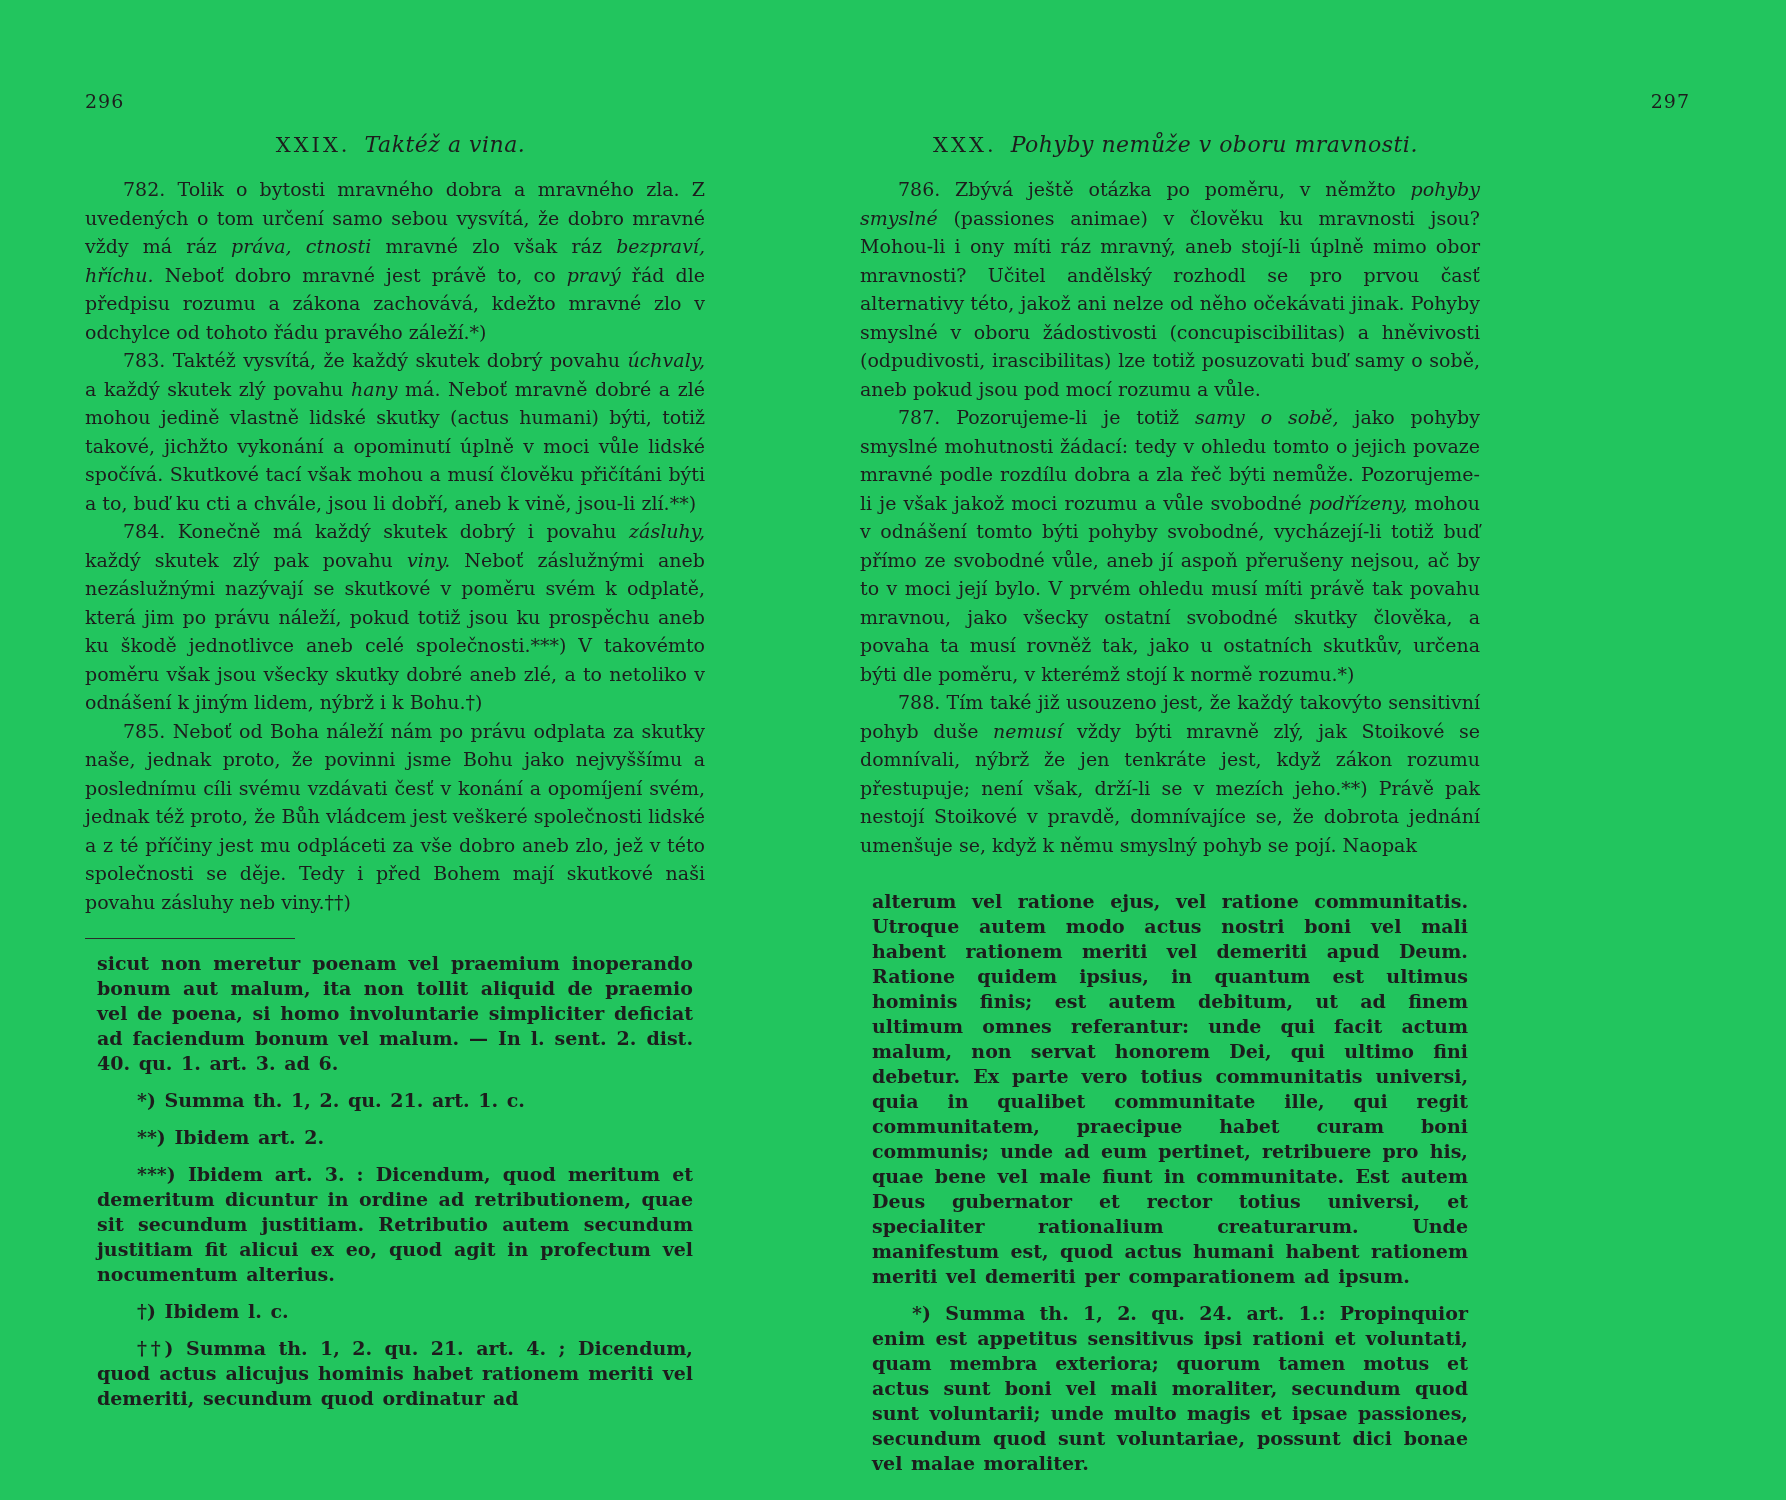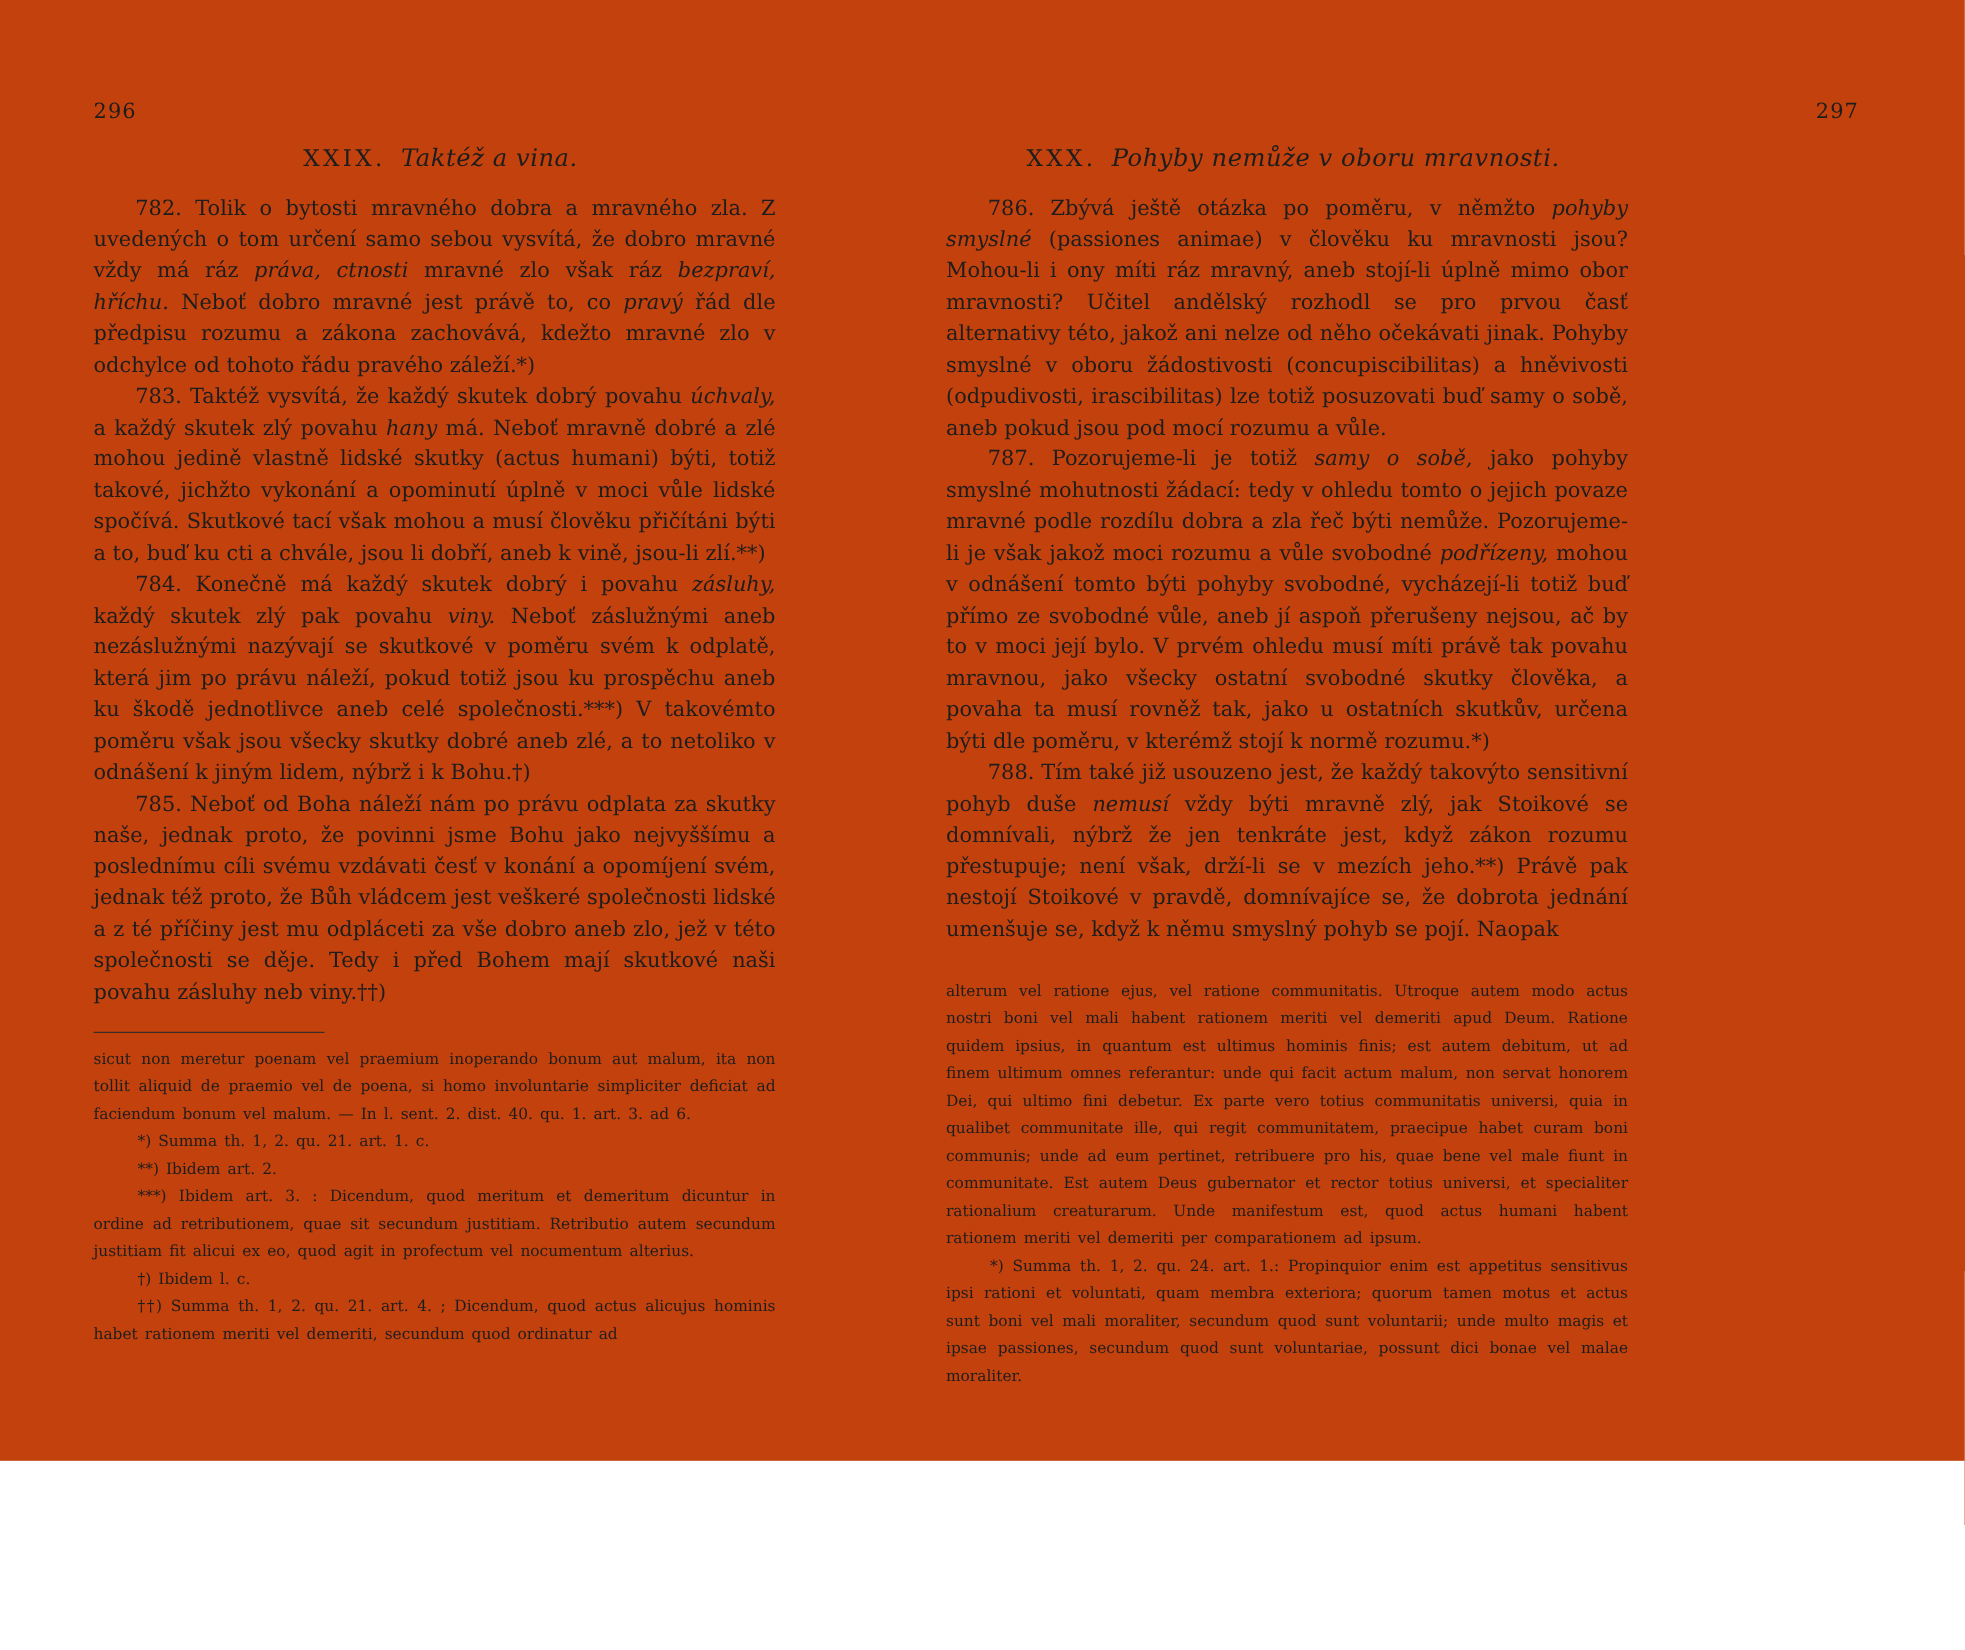--- a/index.html
+++ b/index.html
@@ -1,22 +1,22 @@
 <!DOCTYPE html>
 <html><head>
 <meta charset="utf-8">
 <style>
   html, body { margin: 0; padding: 0; }
   body { background: #ffffff; }
 
   .sheet {
     position: relative;
     width: 1786px;
-    height: 1328px;
-    background: #c2410c;
+    height: 1500px;
+    background: #22c55e;
     overflow: hidden;
     display: flex;
     font-family: "DejaVu Serif", "Liberation Serif", serif;
     color: #1d1d1d;
   }
 
   .page { position: relative; box-sizing: border-box; height: 1500px; }
   .page-left  { width: 800px;  padding: 88px 95px 0 85px; }
   .page-right { width: 986px;  padding: 88px 306px 0 60px; }
 
@@ -54,25 +54,26 @@
   .footrule {
     width: 210px;
     border: none;
     border-top: 1.5px solid #2b2b2b;
     margin: 22px 0 12px 0;
   }
 
   .footnotes { }
   .footnotes-right { margin-top: 30px; }
   .fnote {
-    margin: 0;
+    margin: 12px;
     text-align: justify;
-    font-size: 14px;
+    font-size: 19px;
     line-height: 25px;
     word-spacing: 2px;
+    font-weight: bold;
   }
   .fnote.indent { text-indent: 40px; }
 
   .it { font-style: italic; }
 </style>
 </head>
 <body>
 
 <div class="sheet">
 

